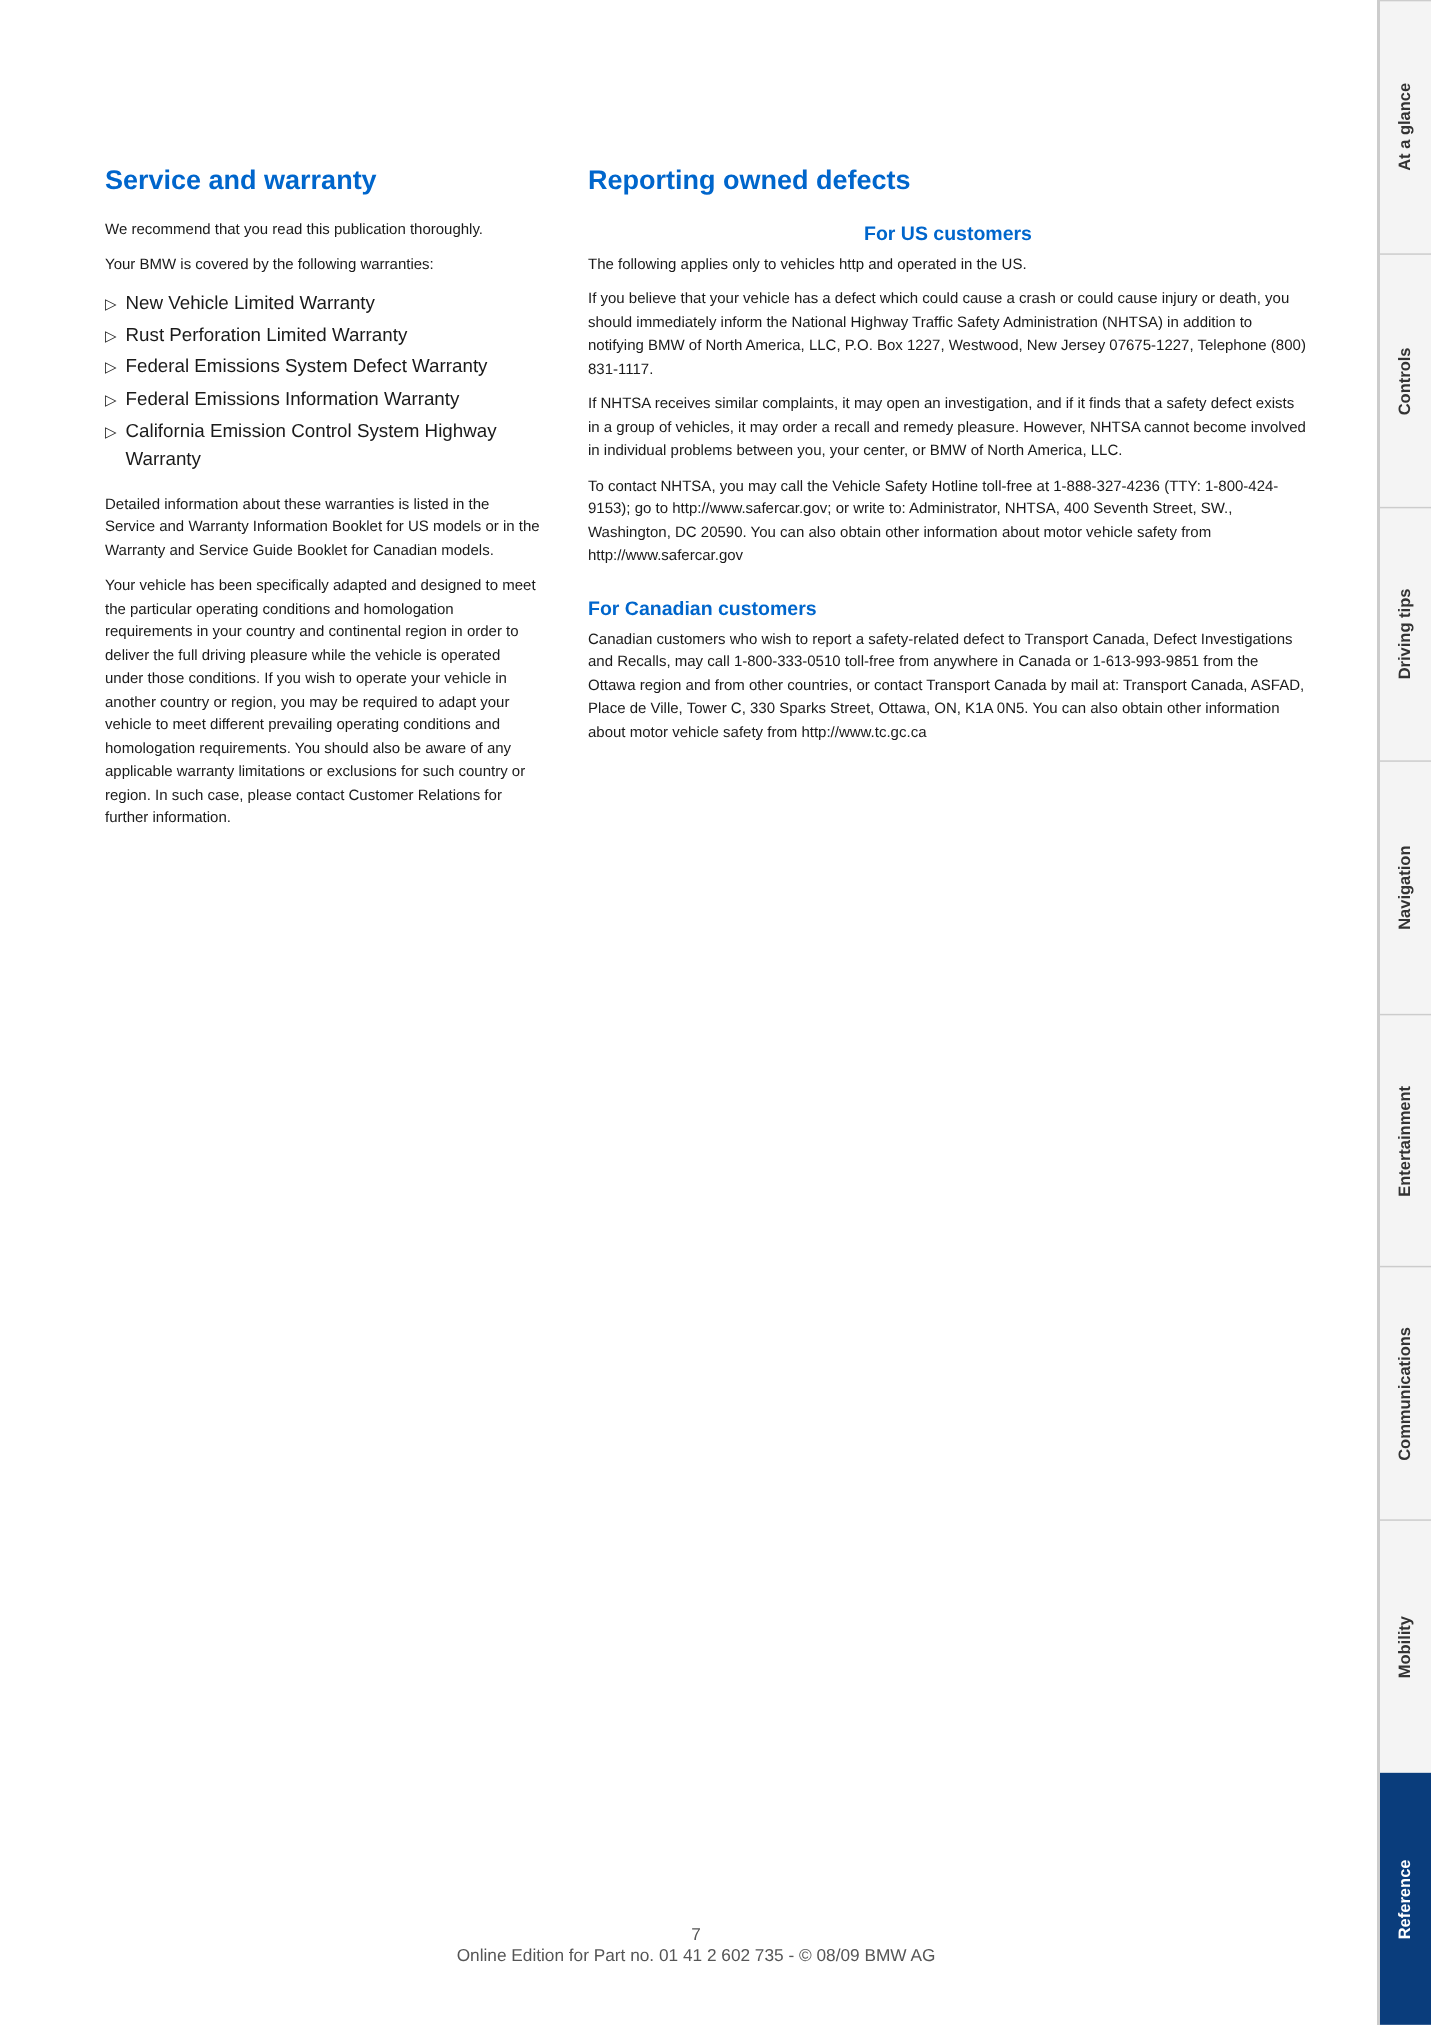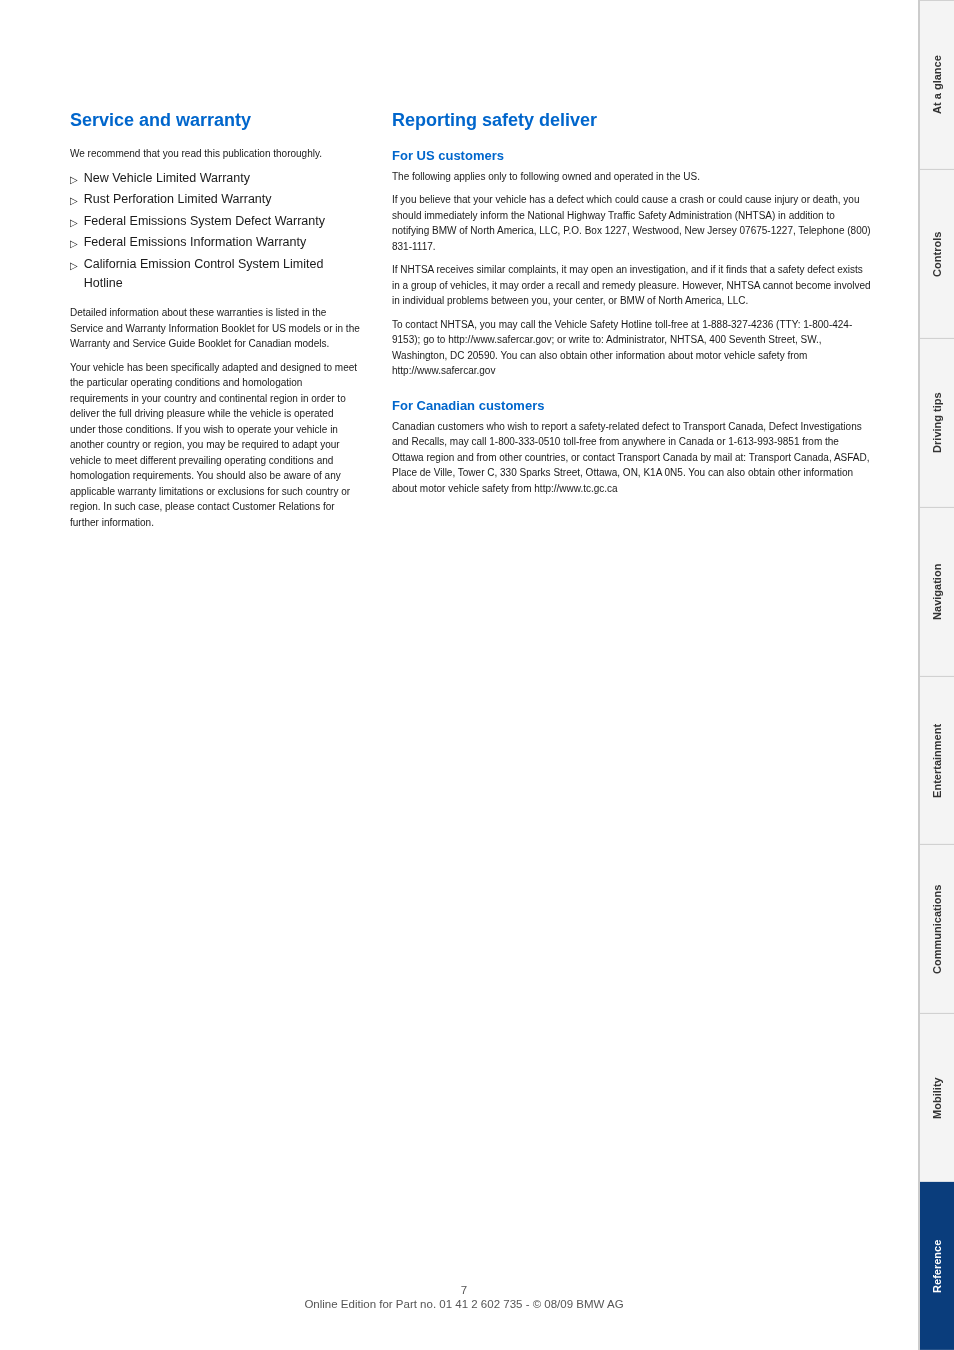--- a/index.html
+++ b/index.html
@@ -52,20 +52,21 @@
     .subsection-title {
       font-size: 13px;
       font-weight: bold;
       color: #0066cc;
       margin-bottom: 6px;
       margin-top: 19px;
     }
 
     .subsection-title:first-of-type {
       margin-top: 16px;
+      text-align: center;
     }
 
     p {
       font-size: 10px;
       line-height: 1.55;
       margin-bottom: 8px;
       color: #1a1a1a;
     }
 
     .bullet-list {
@@ -145,53 +146,54 @@
 
 <div class="page-container">
 
   <div class="main-content">
     <div class="two-column">
 
       <div class="left-column">
         <h2 class="section-title">Service and warranty</h2>
 
         <p>We recommend that you read this publication thoroughly.</p>
+        <p>Your BMW is covered by the following warranties:</p>
 
         <ul class="bullet-list">
         <li>
               <span class="bullet-arrow">▷</span>
               <span>New Vehicle Limited Warranty</span>
             </li>
             <li>
               <span class="bullet-arrow">▷</span>
               <span>Rust Perforation Limited Warranty</span>
             </li>
             <li>
               <span class="bullet-arrow">▷</span>
               <span>Federal Emissions System Defect Warranty</span>
             </li>
             <li>
               <span class="bullet-arrow">▷</span>
               <span>Federal Emissions Information Warranty</span>
             </li>
             <li>
               <span class="bullet-arrow">▷</span>
-              <span>California Emission Control System Limited Hotline</span>
+              <span>California Emission Control System Highway Warranty</span>
             </li>
           </ul>
 
         <p>Detailed information about these warranties is listed in the Service and Warranty Information Booklet for US models or in the Warranty and Service Guide Booklet for Canadian models.</p>
         <p>Your vehicle has been specifically adapted and designed to meet the particular operating conditions and homologation requirements in your country and continental region in order to deliver the full driving pleasure while the vehicle is operated under those conditions. If you wish to operate your vehicle in another country or region, you may be required to adapt your vehicle to meet different prevailing operating conditions and homologation requirements. You should also be aware of any applicable warranty limitations or exclusions for such country or region. In such case, please contact Customer Relations for further information.</p>
       </div>
 
       <div class="right-column">
-        <h2 class="section-title">Reporting safety deliver</h2>
+        <h2 class="section-title">Reporting owned defects</h2>
 
         <div class="subsection-title">For US customers</div>
-        <p>The following applies only to following owned and operated in the US.</p>
+        <p>The following applies only to vehicles http and operated in the US.</p>
         <p>If you believe that your vehicle has a defect which could cause a crash or could cause injury or death, you should immediately inform the National Highway Traffic Safety Administration (NHTSA) in addition to notifying BMW of North America, LLC, P.O. Box 1227, Westwood, New Jersey 07675-1227, Telephone (800) 831-1117.</p>
         <p>If NHTSA receives similar complaints, it may open an investigation, and if it finds that a safety defect exists in a group of vehicles, it may order a recall and remedy pleasure. However, NHTSA cannot become involved in individual problems between you, your center, or BMW of North America, LLC.</p>
         <p>To contact NHTSA, you may call the Vehicle Safety Hotline toll-free at 1-888-327-4236 (TTY: 1-800-424-9153); go to http://www.safercar.gov; or write to: Administrator, NHTSA, 400 Seventh Street, SW., Washington, DC 20590. You can also obtain other information about motor vehicle safety from http://www.safercar.gov</p>
 
         <div class="subsection-title">For Canadian customers</div>
         <p>Canadian customers who wish to report a safety-related defect to Transport Canada, Defect Investigations and Recalls, may call 1-800-333-0510 toll-free from anywhere in Canada or 1-613-993-9851 from the Ottawa region and from other countries, or contact Transport Canada by mail at: Transport Canada, ASFAD, Place de Ville, Tower C, 330 Sparks Street, Ottawa, ON, K1A 0N5. You can also obtain other information about motor vehicle safety from http://www.tc.gc.ca</p>
       </div>
 
     </div>
 

